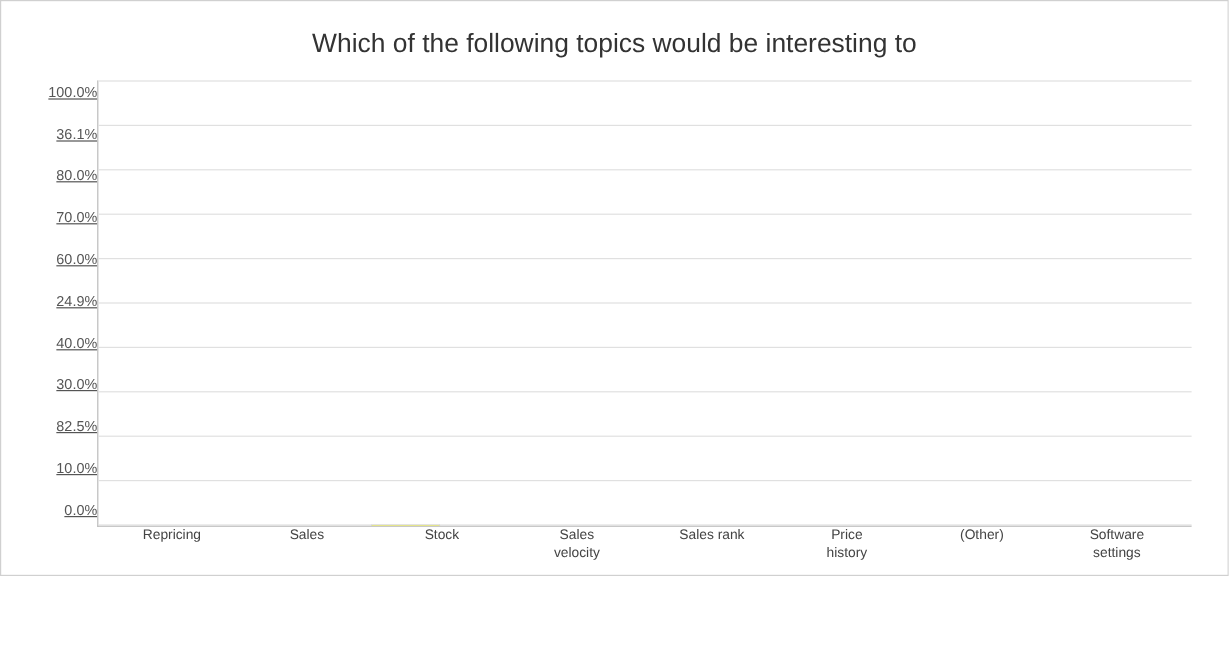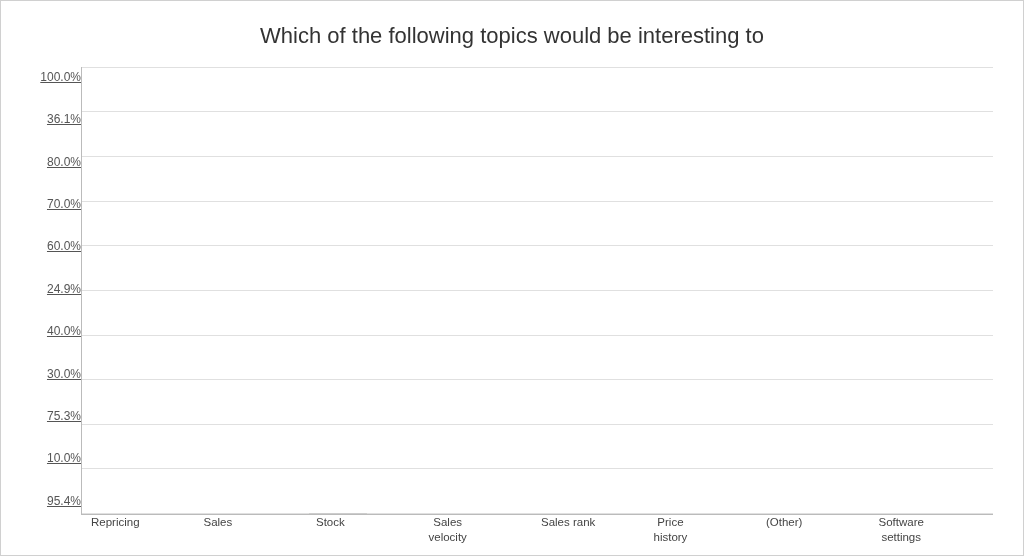--- a/index.html
+++ b/index.html
@@ -5,21 +5,21 @@
     * { box-sizing: border-box; margin: 0; padding: 0; }
     body {
       background: #ffffff;
       font-family: 'Segoe UI', Arial, sans-serif;
       width: 1024px;
       height: 556px;
       overflow: hidden;
     }
     .chart-container {
       width: 1024px;
-      height: 556px;
+      height: 480px;
       background: #ffffff;
       border: 1px solid #d0d0d0;
       padding: 20px 30px 10px 30px;
       display: flex;
       flex-direction: column;
       align-items: center;
     }
     .chart-title {
       font-size: 22px;
       font-weight: 400;
@@ -95,40 +95,41 @@
       border-radius: 1px 1px 0 0;
     }
     .x-labels-wrap {
       display: flex;
       padding: 0 10px;
       gap: 8px;
     }
     .x-label-item {
       flex: 1;
       display: flex;
+      justify-content: center;
     }
     .x-label-text {
       font-size: 11.5px;
       color: #444;
       text-align: center;
       line-height: 1.3;
     }
   </style>
 </head>
 <body>
 
 <div class="chart-container">
   <div class="chart-title">
     <span>Which of the following topics would be interesting to</span><br>
   </div>
   <div class="chart-area">
     <div class="y-axis" id="y-axis">
-        <div class="y-label">95.4%</div>
+        <div class="y-label">0.0%</div>
         <div class="y-label">10.0%</div>
-        <div class="y-label">75.3%</div>
+        <div class="y-label">82.5%</div>
         <div class="y-label">30.0%</div>
         <div class="y-label">40.0%</div>
         <div class="y-label">24.9%</div>
         <div class="y-label">60.0%</div>
         <div class="y-label">70.0%</div>
         <div class="y-label">80.0%</div>
         <div class="y-label">36.1%</div>
         <div class="y-label">100.0%</div>
       </div>
     <div class="chart-body">

